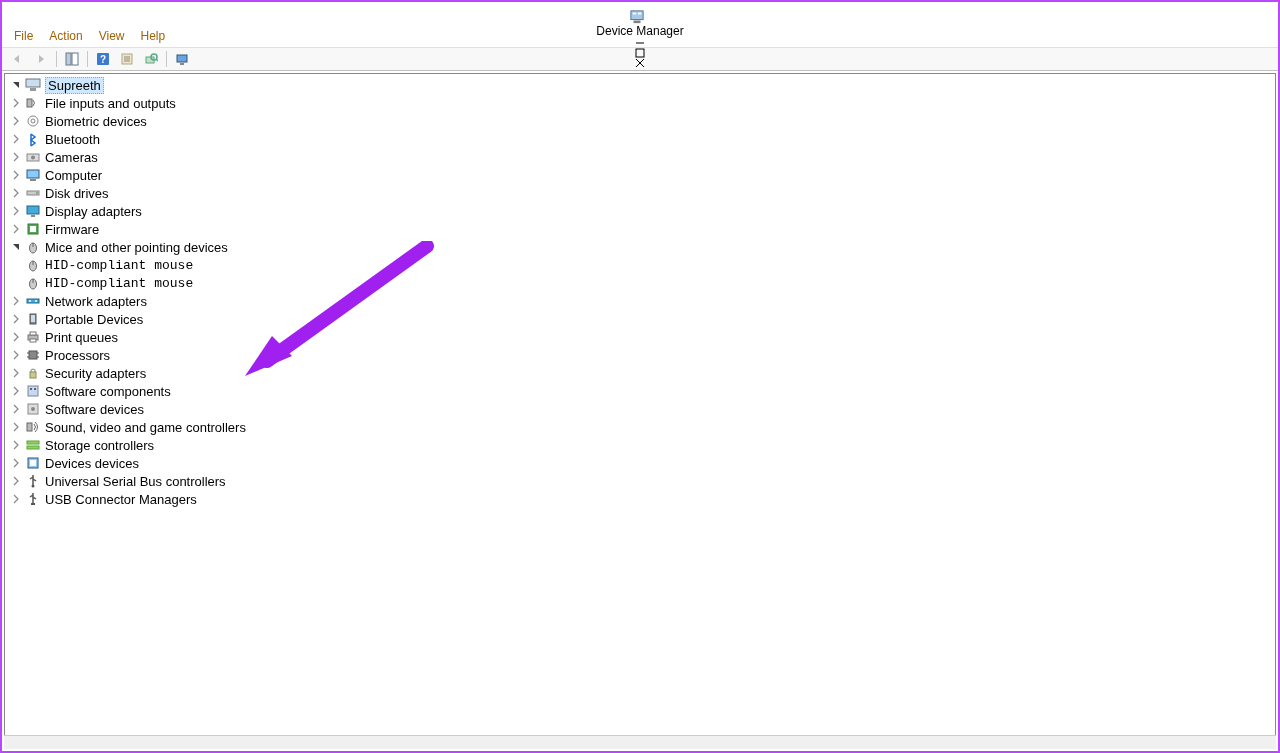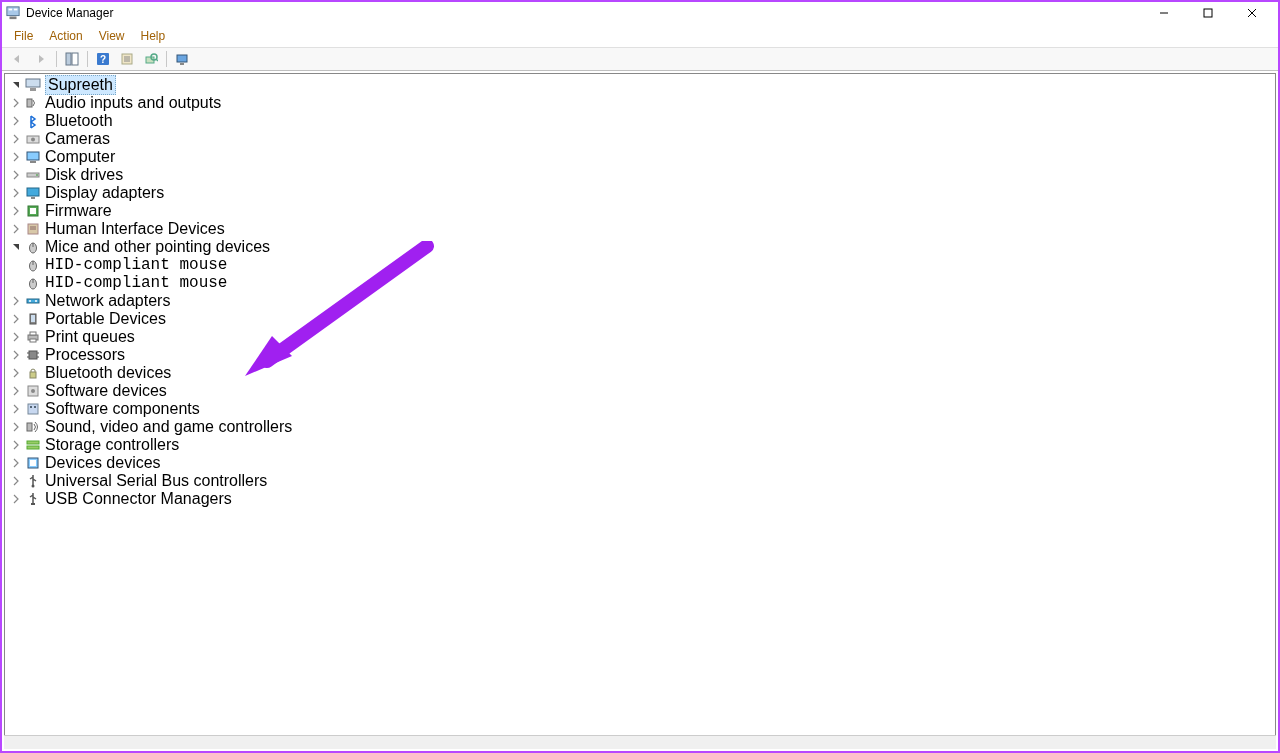--- a/index.html
+++ b/index.html
@@ -12,20 +12,21 @@
   border: 2px solid #b847ff;
   position: relative;
   overflow: hidden;
 }
 .titlebar {
   height: 22px;
   display: flex;
   align-items: center;
   padding: 8px 4px;
   background: white;
+  flex-direction: column;
 }
 .titlebar .app-icon {
   width: 14px; height: 14px;
   margin-right: 6px;
   display: inline-block;
 }
 .titlebar .title { font-size: 12px; color: #000; }
 .titlebar .spacer { flex: 1; }
 .titlebar .winbtn {
   width: 44px; height: 22px;
@@ -69,21 +70,21 @@
 .content {
   position: absolute;
   top: 71px; left: 2px; right: 2px; bottom: 2px;
   border: 1px solid #888;
   overflow: auto;
   background: white;
   padding-top: 2px;
 }
 .menubar-wrap { padding-top: 1px; }
 
-.tree { font-size: 16px; color: #000; }
+.tree { font-size: 13px; color: #000; }
 .tree .row {
   display: flex; align-items: center;
   height: 18px;
   padding-left: 4px;
   white-space: nowrap;
 }
 .tree .exp {
   width: 14px; height: 14px;
   display: flex; align-items: center; justify-content: center;
   margin-right: 2px;
@@ -230,21 +231,35 @@
           <svg width="10" height="10" viewBox="0 0 10 10">
             <path d="M3 1 L7 5 L3 9" fill="none" stroke="#888" stroke-width="1.2"></path>
           </svg>
         </span>
         <span class="icn">
           <svg width="16" height="16" viewBox="0 0 16 16">
             <rect x="2" y="4" width="5" height="8" fill="#bbb" stroke="#666"></rect>
             <path d="M8 5 Q11 8 8 11" fill="none" stroke="#666"></path>
           </svg>
         </span>
-        <span class="lbl">Audio inputs and outputs</span>
+        <span class="lbl">File inputs and outputs</span>
+      </div>
+      <div class="row indent1">
+        <span class="exp">
+          <svg width="10" height="10" viewBox="0 0 10 10">
+            <path d="M3 1 L7 5 L3 9" fill="none" stroke="#888" stroke-width="1.2"></path>
+          </svg>
+        </span>
+        <span class="icn">
+          <svg width="16" height="16" viewBox="0 0 16 16">
+            <circle cx="8" cy="8" r="5" fill="none" stroke="#888"></circle>
+            <circle cx="8" cy="8" r="2" fill="none" stroke="#888"></circle>
+          </svg>
+        </span>
+        <span class="lbl">Biometric devices</span>
       </div>
       <div class="row indent1">
         <span class="exp">
           <svg width="10" height="10" viewBox="0 0 10 10">
             <path d="M3 1 L7 5 L3 9" fill="none" stroke="#888" stroke-width="1.2"></path>
           </svg>
         </span>
         <span class="icn">
           <svg width="16" height="16" viewBox="0 0 16 16">
             <path d="M6 3 L10 6 L6 9 L10 12 L6 15 M6 3 L6 15" fill="none" stroke="#1a6ed8" stroke-width="1.5"></path>
@@ -314,35 +329,20 @@
             <path d="M3 1 L7 5 L3 9" fill="none" stroke="#888" stroke-width="1.2"></path>
           </svg>
         </span>
         <span class="icn">
           <svg width="16" height="16" viewBox="0 0 16 16">
             <rect x="3" y="3" width="10" height="10" fill="#5a5" stroke="#373"></rect>
             <rect x="5" y="5" width="6" height="6" fill="#fff"></rect>
           </svg>
         </span>
         <span class="lbl">Firmware</span>
-      </div>
-      <div class="row indent1">
-        <span class="exp">
-          <svg width="10" height="10" viewBox="0 0 10 10">
-            <path d="M3 1 L7 5 L3 9" fill="none" stroke="#888" stroke-width="1.2"></path>
-          </svg>
-        </span>
-        <span class="icn">
-          <svg width="16" height="16" viewBox="0 0 16 16">
-            <rect x="3" y="3" width="10" height="10" fill="#d8c8a8" stroke="#a88"></rect>
-            <line x1="5" y1="6" x2="11" y2="6" stroke="#866"></line>
-            <line x1="5" y1="8" x2="11" y2="8" stroke="#866"></line>
-          </svg>
-        </span>
-        <span class="lbl">Human Interface Devices</span>
       </div>
       <div class="row indent1">
         <span class="exp">
           <svg width="10" height="10" viewBox="0 0 10 10">
             <path d="M2 2 L8 2 L2 8 Z" fill="#404040" transform="rotate(90 5 5)"></path>
           </svg>
         </span>
         <span class="icn">
           <svg width="16" height="16" viewBox="0 0 16 16">
             <ellipse cx="8" cy="9" rx="3.5" ry="5" fill="#ccc" stroke="#666"></ellipse>
@@ -437,50 +437,50 @@
           <svg width="10" height="10" viewBox="0 0 10 10">
             <path d="M3 1 L7 5 L3 9" fill="none" stroke="#888" stroke-width="1.2"></path>
           </svg>
         </span>
         <span class="icn">
           <svg width="16" height="16" viewBox="0 0 16 16">
             <rect x="5" y="7" width="6" height="6" fill="#cc8" stroke="#886"></rect>
             <path d="M6 7 L6 5 Q8 3 10 5 L10 7" fill="none" stroke="#886"></path>
           </svg>
         </span>
-        <span class="lbl">Bluetooth devices</span>
-      </div>
-      <div class="row indent1">
-        <span class="exp">
-          <svg width="10" height="10" viewBox="0 0 10 10">
-            <path d="M3 1 L7 5 L3 9" fill="none" stroke="#888" stroke-width="1.2"></path>
-          </svg>
-        </span>
-        <span class="icn">
-          <svg width="16" height="16" viewBox="0 0 16 16">
-            <rect x="3" y="3" width="10" height="10" fill="#ddd" stroke="#888"></rect>
-            <circle cx="8" cy="8" r="2" fill="#888"></circle>
-          </svg>
-        </span>
-        <span class="lbl">Software devices</span>
+        <span class="lbl">Security adapters</span>
       </div>
       <div class="row indent1">
         <span class="exp">
           <svg width="10" height="10" viewBox="0 0 10 10">
             <path d="M3 1 L7 5 L3 9" fill="none" stroke="#888" stroke-width="1.2"></path>
           </svg>
         </span>
         <span class="icn">
           <svg width="16" height="16" viewBox="0 0 16 16">
             <rect x="3" y="3" width="10" height="10" fill="#c8d8f0" stroke="#789"></rect>
             <rect x="5" y="5" width="2" height="2" fill="#567"></rect>
             <rect x="9" y="5" width="2" height="2" fill="#567"></rect>
           </svg>
         </span>
         <span class="lbl">Software components</span>
+      </div>
+      <div class="row indent1">
+        <span class="exp">
+          <svg width="10" height="10" viewBox="0 0 10 10">
+            <path d="M3 1 L7 5 L3 9" fill="none" stroke="#888" stroke-width="1.2"></path>
+          </svg>
+        </span>
+        <span class="icn">
+          <svg width="16" height="16" viewBox="0 0 16 16">
+            <rect x="3" y="3" width="10" height="10" fill="#ddd" stroke="#888"></rect>
+            <circle cx="8" cy="8" r="2" fill="#888"></circle>
+          </svg>
+        </span>
+        <span class="lbl">Software devices</span>
       </div>
       <div class="row indent1">
         <span class="exp">
           <svg width="10" height="10" viewBox="0 0 10 10">
             <path d="M3 1 L7 5 L3 9" fill="none" stroke="#888" stroke-width="1.2"></path>
           </svg>
         </span>
         <span class="icn">
           <svg width="16" height="16" viewBox="0 0 16 16">
             <rect x="2" y="4" width="5" height="8" fill="#bbb" stroke="#666"></rect>

